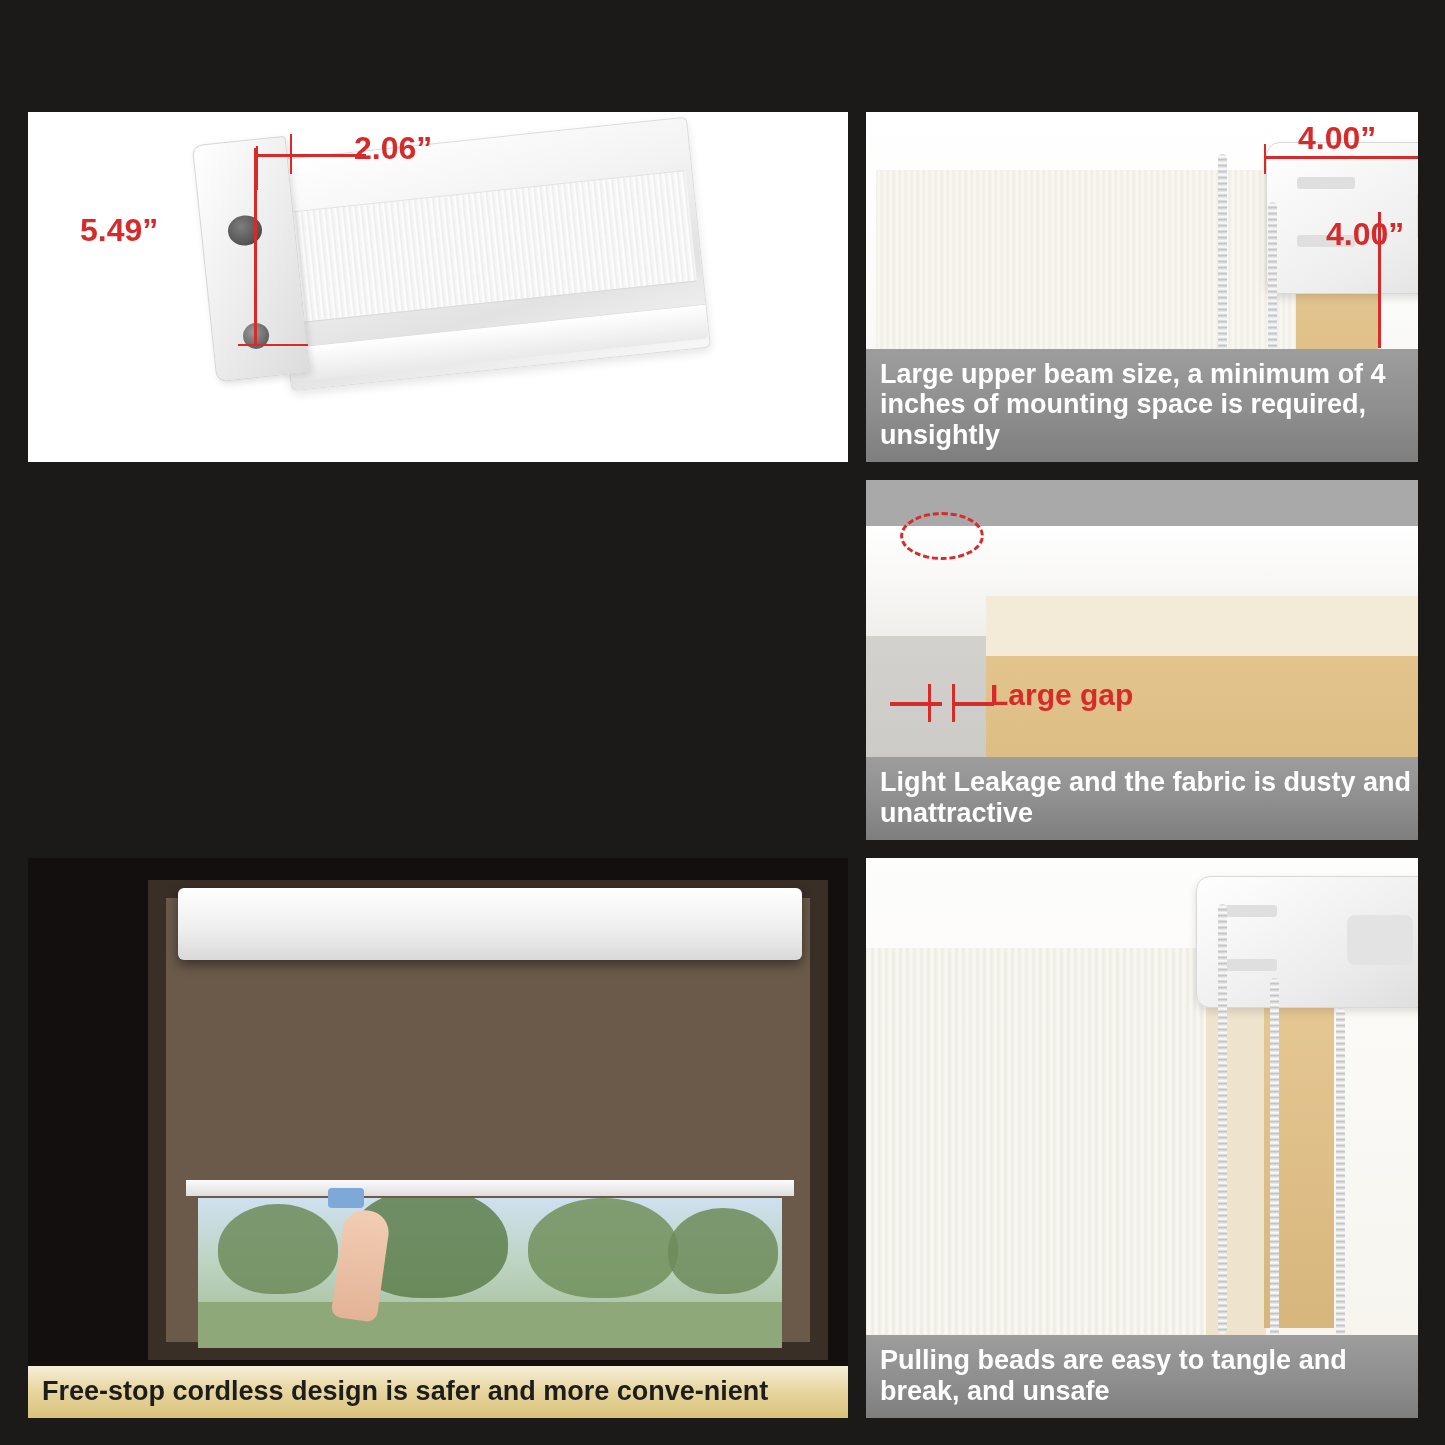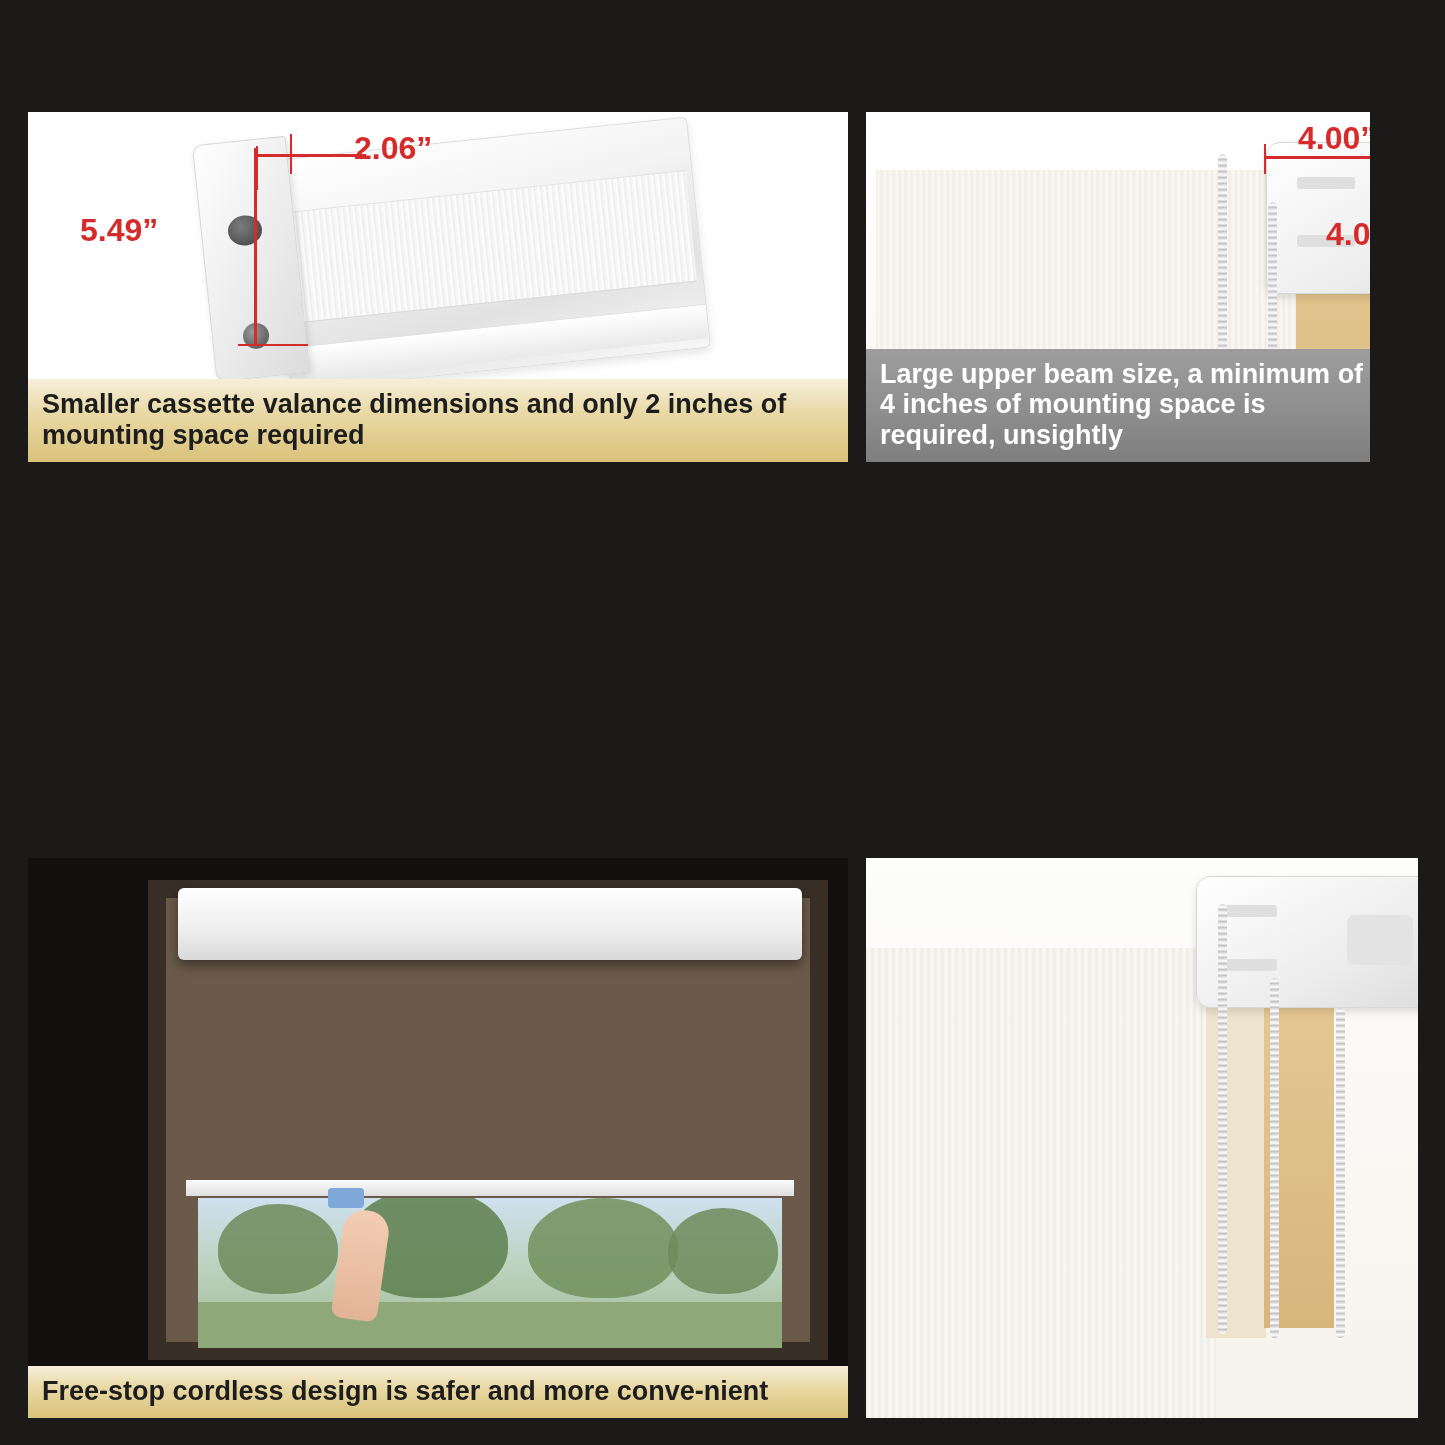--- a/index.html
+++ b/index.html
@@ -179,24 +179,23 @@
 
       <div class="dim-line" style="left:228px;top:34px;width:2px;height:44px;"></div>
       <div class="dim-line" style="left:262px;top:22px;width:2px;height:40px;"></div>
       <div class="dim-line" style="left:228px;top:42px;width:110px;height:3px;"></div>
       <div class="dim-text" style="left:326px;top:18px;font-size:32px;">2.06”</div>
 
       <div class="dim-line" style="left:226px;top:36px;width:3px;height:196px;"></div>
       <div class="dim-line" style="left:210px;top:232px;width:70px;height:2px;"></div>
       <div class="dim-text" style="left:52px;top:100px;font-size:32px;">5.49”</div>
     </div>
-    <div class="caption gold">Smaller cassette valance dimensions and only 2 inches of mounting space required</div>
-  </div>
-
-  <div class="panel p2" style="left:866px;top:112px;width:504px;height:350px;">
+  </div>
+
+  <div class="panel p2" style="left:866px;top:112px;width:552px;height:350px;">
     <div class="photo">
       <div class="sky"></div>
       <div class="shadefab"></div>
       <div class="tanfab"></div>
       <div class="beam">
         <div class="slot" style="left:30px;top:34px;width:58px;height:12px;"></div>
         <div class="slot" style="left:30px;top:92px;width:58px;height:12px;"></div>
         <div class="slot" style="left:150px;top:46px;width:70px;height:54px;border-radius:8px;"></div>
       </div>
       <div class="bead" style="left:352px;top:42px;height:300px;"></div>
@@ -206,20 +205,36 @@
 
       <div class="dim-line" style="left:398px;top:44px;width:240px;height:3px;"></div>
       <div class="dim-text" style="left:432px;top:8px;font-size:32px;">4.00”</div>
       <div class="dim-line" style="left:512px;top:100px;width:3px;height:136px;"></div>
       <div class="dim-text" style="left:460px;top:104px;font-size:32px;">4.00”</div>
     </div>
     <div class="caption gray">Large upper beam size, a minimum of 4 inches of mounting space is required, unsightly</div>
   </div>
 
 
+  <div class="panel p4" style="left:866px;top:480px;width:552px;height:360px;">
+    <div class="photo">
+      <div class="bgtop"></div>
+      <div class="left"></div>
+      <div class="white"></div>
+      <div class="cream"></div>
+      <div class="tan"></div>
+      <div class="ell" style="left:34px;top:32px;width:78px;height:42px;"></div>
+      <div class="dim-line" style="left:24px;top:222px;width:52px;height:4px;"></div>
+      <div class="dim-line" style="left:62px;top:204px;width:3px;height:38px;"></div>
+      <div class="dim-line" style="left:86px;top:204px;width:3px;height:38px;"></div>
+      <div class="dim-line" style="left:88px;top:222px;width:40px;height:4px;"></div>
+      <div class="dim-text" style="left:124px;top:198px;font-size:30px;">Large gap</div>
+    </div>
+    <div class="caption gray">Light Leakage and the fabric is dusty and unattractive</div>
+  </div>
 
   <div class="panel p5" style="left:28px;top:858px;width:820px;height:560px;background:#120f0e;">
     <div class="photo">
       <div class="room"></div>
       <div class="winouter"></div>
       <div class="winframe"></div>
       <div class="glass">
         <div class="tree" style="left:20px;top:6px;width:120px;height:90px;"></div>
         <div class="tree" style="left:150px;top:-10px;width:160px;height:110px;background:#5e7f4e;"></div>
         <div class="tree" style="left:330px;top:0px;width:150px;height:100px;background:#71905c;"></div>
@@ -243,15 +258,16 @@
       <div class="fabtan"></div>
       <div class="head">
         <div style="position:absolute;left:26px;top:28px;width:54px;height:12px;background:#dfdfdf;border-radius:3px;"></div>
         <div style="position:absolute;left:26px;top:82px;width:54px;height:12px;background:#dfdfdf;border-radius:3px;"></div>
         <div style="position:absolute;left:150px;top:38px;width:66px;height:50px;background:#e3e3e3;border-radius:8px;"></div>
       </div>
       <div class="bead" style="left:352px;top:46px;height:430px;"></div>
       <div class="bead" style="left:404px;top:120px;height:360px;"></div>
       <div class="bead" style="left:470px;top:150px;height:330px;"></div>
     </div>
+    <div class="caption gray">Pulling beads are easy to tangle and break, and unsafe</div>
   </div>
 
 </div>
 
 </body></html>

